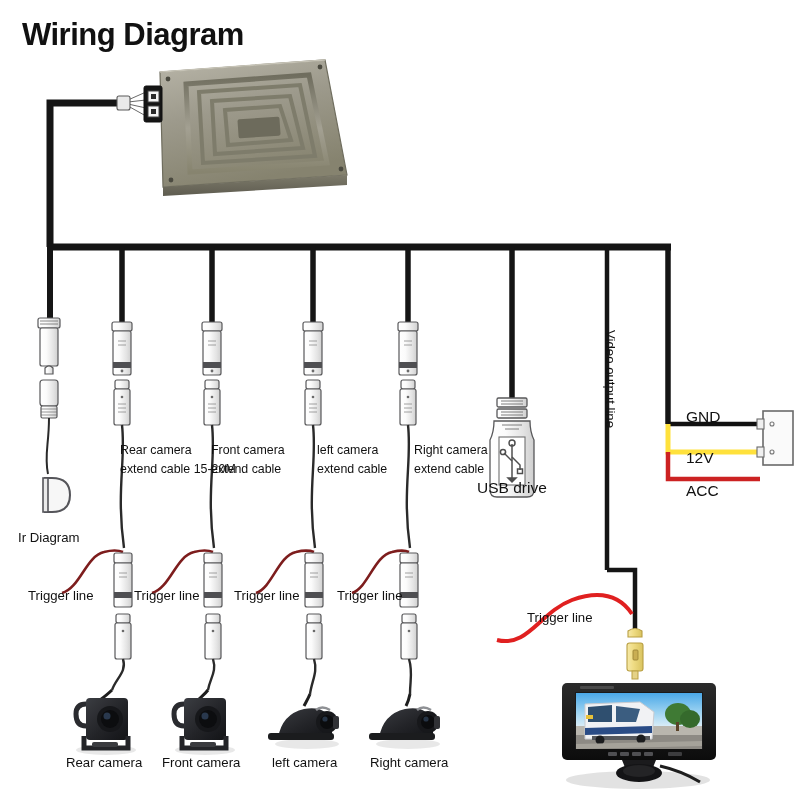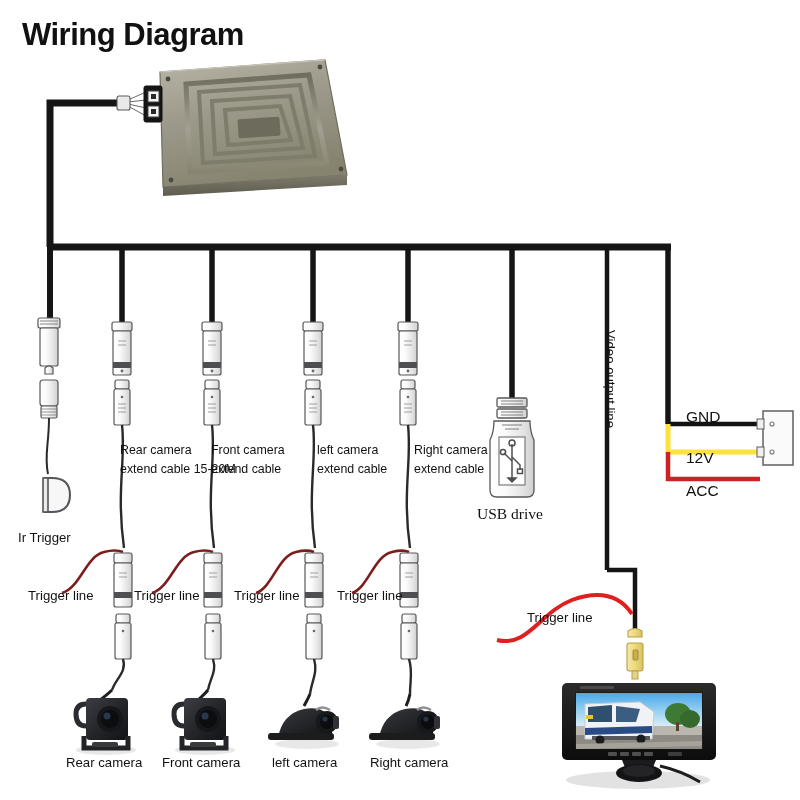--- a/index.html
+++ b/index.html
@@ -465,23 +465,23 @@
   </div>
   <div class="two" style="left:317px;top:441px;">
     <div>left camera</div>
     <div>extend cable</div>
   </div>
   <div class="two" style="left:414px;top:441px;">
     <div>Right camera</div>
     <div>extend cable</div>
   </div>
 
-  <div class="lbl" style="left:18px;top:528px;">Ir Trigger</div>
-
-  <div class="lbl big" style="left:477px;top:503px;font-family:Liberation Serif, serif;">USB drive</div>
+  <div class="lbl" style="left:18px;top:528px;">Ir Diagram</div>
+
+  <div class="lbl big" style="left:477px;top:477px;">USB drive</div>
 
   <div class="lbl" style="left:28px;top:586px;">Trigger line</div>
   <div class="lbl" style="left:134px;top:586px;">Trigger line</div>
   <div class="lbl" style="left:234px;top:586px;">Trigger line</div>
   <div class="lbl" style="left:337px;top:586px;">Trigger line</div>
   <div class="lbl" style="left:527px;top:608px;">Trigger line</div>
 
   <div class="lbl" style="left:66px;top:753px;">Rear camera</div>
   <div class="lbl" style="left:162px;top:753px;">Front camera</div>
   <div class="lbl" style="left:272px;top:753px;">left camera</div>

